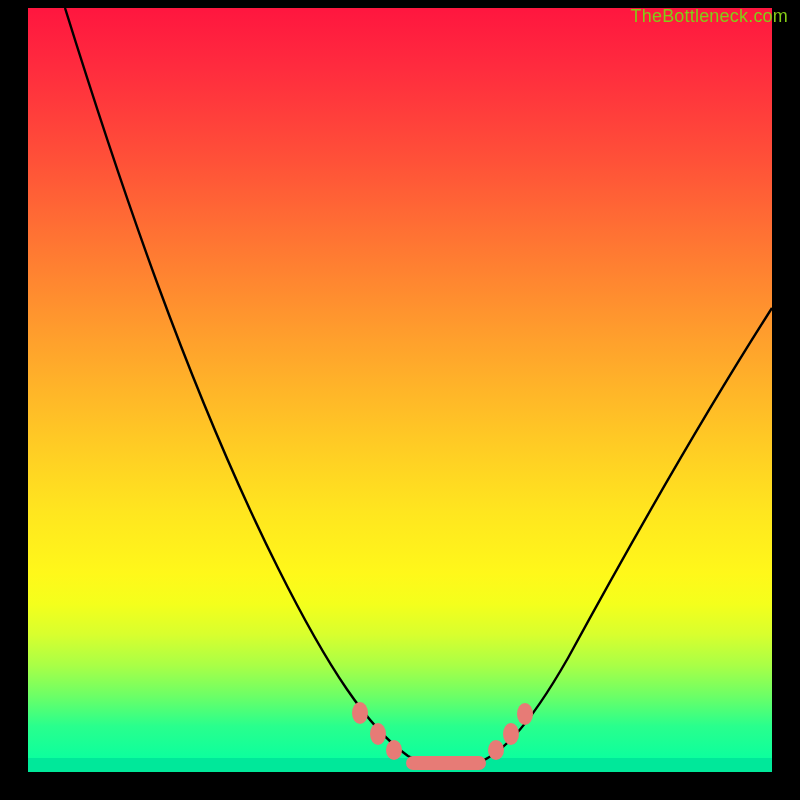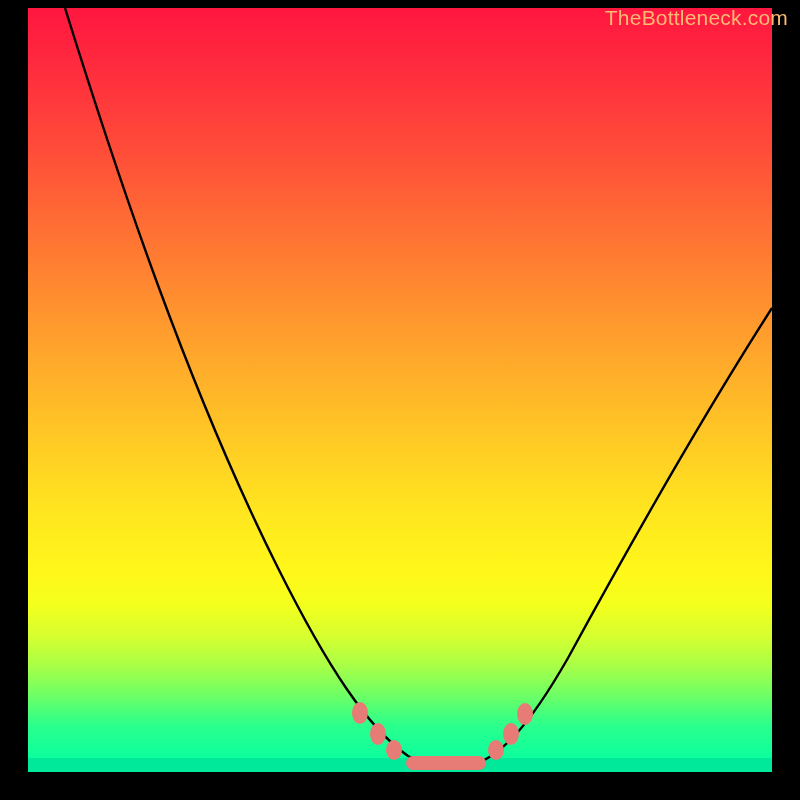--- a/index.html
+++ b/index.html
@@ -47,22 +47,22 @@
     background: #00e89a;
   }
   svg.curve {
     position: absolute;
     inset: 0;
   }
   .watermark {
     position: absolute;
     top: 6px;
     right: 12px;
-    color: #fdba74;
-    font-size: 21px;
+    color: #84cc16;
+    font-size: 18px;
     font-weight: 500;
     letter-spacing: 0.2px;
     user-select: none;
   }
 </style>
 </head>
 <body>
 
 <div class="frame">
   <div class="gradient"></div>

